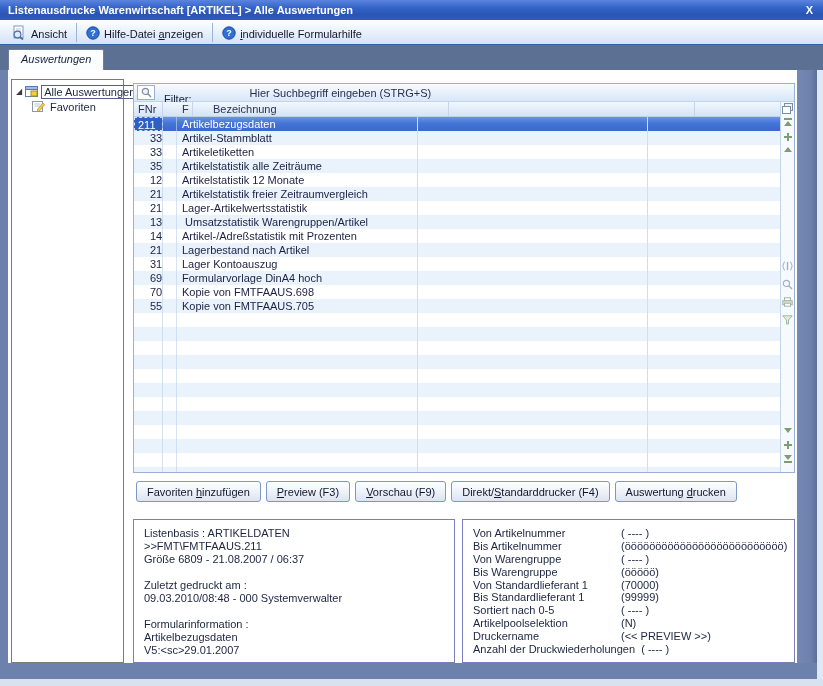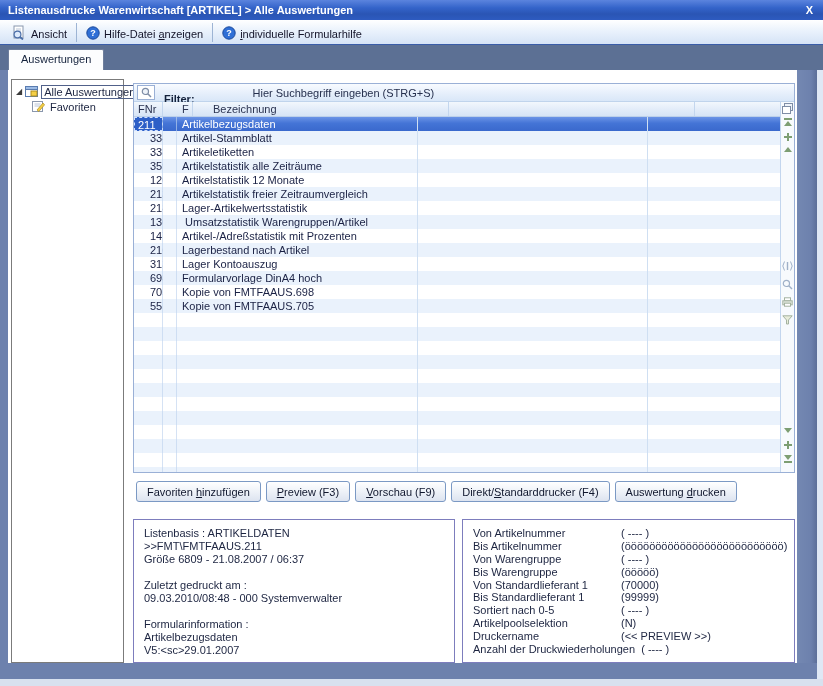--- a/index.html
+++ b/index.html
@@ -18,21 +18,21 @@
     background:linear-gradient(180deg,#ffffff 0%,#eaf2fc 45%,#d5e3f6 100%);
     border-bottom:1px solid #3a5da8;box-sizing:border-box;
     display:flex;align-items:center;padding-left:4px;}
   .tbtn{display:flex;align-items:flex-end;gap:4px;padding:2px 7px;height:19px;background:transparent;border:0;
     font:inherit;color:#15152a;cursor:default;}
   .tsep{width:1px;height:19px;background:#9db4d4;margin:0 2px;}
   
   .tabstrip{position:absolute;left:0;top:45px;width:823px;height:25px;background:#5c7094;}
   .tab{position:absolute;left:8px;top:4px;height:21px;background:#fcfdfe;
     border:1px solid #6e7e9c;border-bottom:none;border-radius:2px 2px 0 0;
-    padding:3px 12px 0 12px;box-sizing:border-box;color:#14223c;}
+    padding:3px 12px 0 12px;box-sizing:border-box;color:#14223c;font-style:italic;}
   
   .frame-left{position:absolute;left:0;top:70px;width:8px;height:593px;background:#6d81ad;}
   .content-bg{position:absolute;left:8px;top:70px;width:789px;height:593px;background:#ffffff;}
   .frame-right{position:absolute;left:797px;top:70px;width:20px;height:609px;
     background:linear-gradient(90deg,#7488b2 0%,#6d81ad 70%,#5c6f99 100%);}
   .frame-bottom{position:absolute;left:0;top:663px;width:823px;height:16px;background:#6d81ad;}
   .pale-right{position:absolute;left:817px;top:70px;width:6px;height:616px;background:#dfe8f5;}
   .pale-bottom{position:absolute;left:0;top:679px;width:823px;height:7px;background:#d8e1ef;}
   
   .tree{position:absolute;left:11px;top:79px;width:113px;height:584px;background:#fff;
@@ -43,21 +43,21 @@
   .tlabel{padding:0 2px;white-space:nowrap;}
   .tlabel.focus{border:1px solid #51618a;}
   
   .mainbox{position:absolute;left:133px;top:83px;width:662px;height:390px;background:#fff;
     border:1px solid #9ab0d6;box-sizing:border-box;}
   .filterbar{position:absolute;left:0;top:0;width:660px;height:18px;
     background:linear-gradient(180deg,#f8fbff 0%,#e6effb 55%,#d9e7f8 100%);
     border-bottom:1px solid #c0d4ec;box-sizing:border-box;display:flex;align-items:center;}
   .magbox{width:16px;height:13px;background:#fff;border:1px solid #9ab0d6;margin-left:3px;
     display:flex;align-items:center;justify-content:center;}
-  .flabel{font-weight:bold;margin-left:9px;color:#14223c;margin-top:12px;}
+  .flabel{font-weight:normal;margin-left:9px;color:#14223c;margin-top:12px;}
   .fplaceholder{margin-left:58px;color:#26304e;}
   .thead{position:absolute;left:0;top:18px;width:646px;height:15px;display:flex;
     background:linear-gradient(180deg,#f2f7fd 0%,#e2ecf9 55%,#d6e4f6 100%);
     border-bottom:1px solid #bcd0ea;box-sizing:border-box;color:#2b3350;gap:16px;}
   .hc{box-sizing:border-box;border-right:1px solid #c3d6ee;padding:1px 0 0 4px;height:100%;white-space:nowrap;overflow:hidden;}
   .hc.h-fnr{width:29px;}
   .hc.h-f{width:14px;padding-left:3px;}
   .hc.h-bez{width:240px;}
   .hc.h-e1{width:230px;}
   .hc.h-e2{flex:1;border-right:none;}

